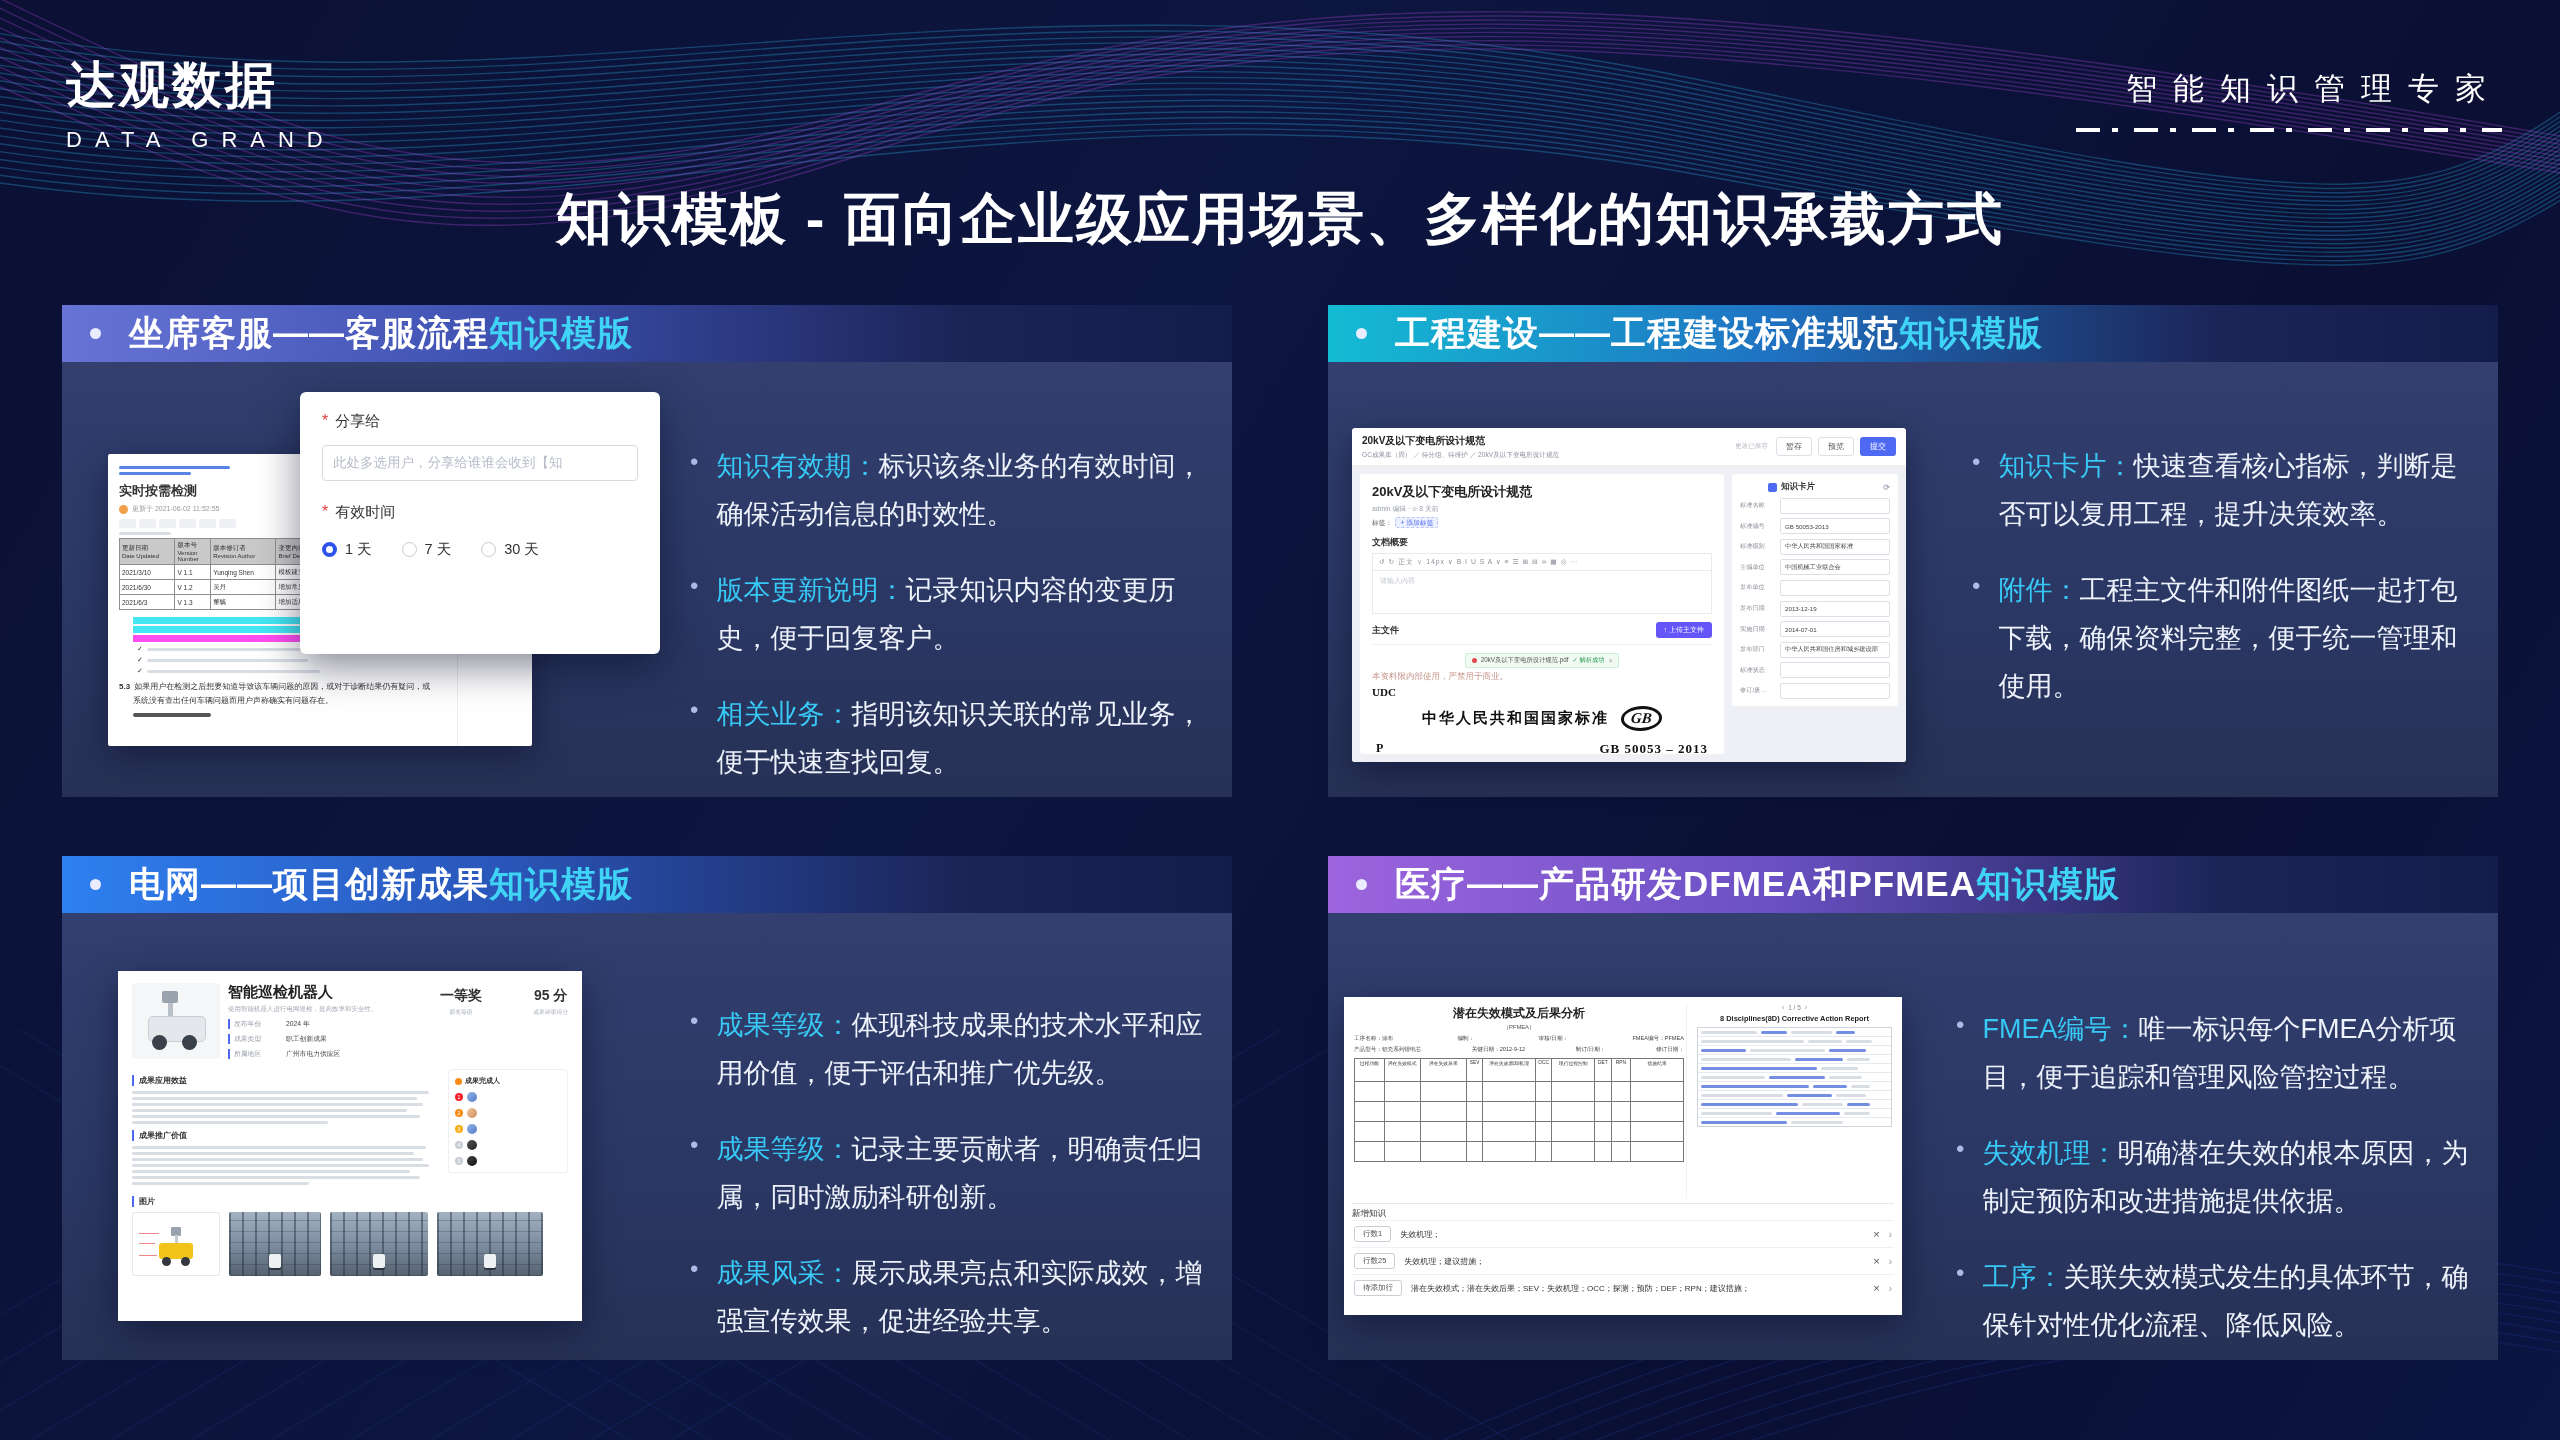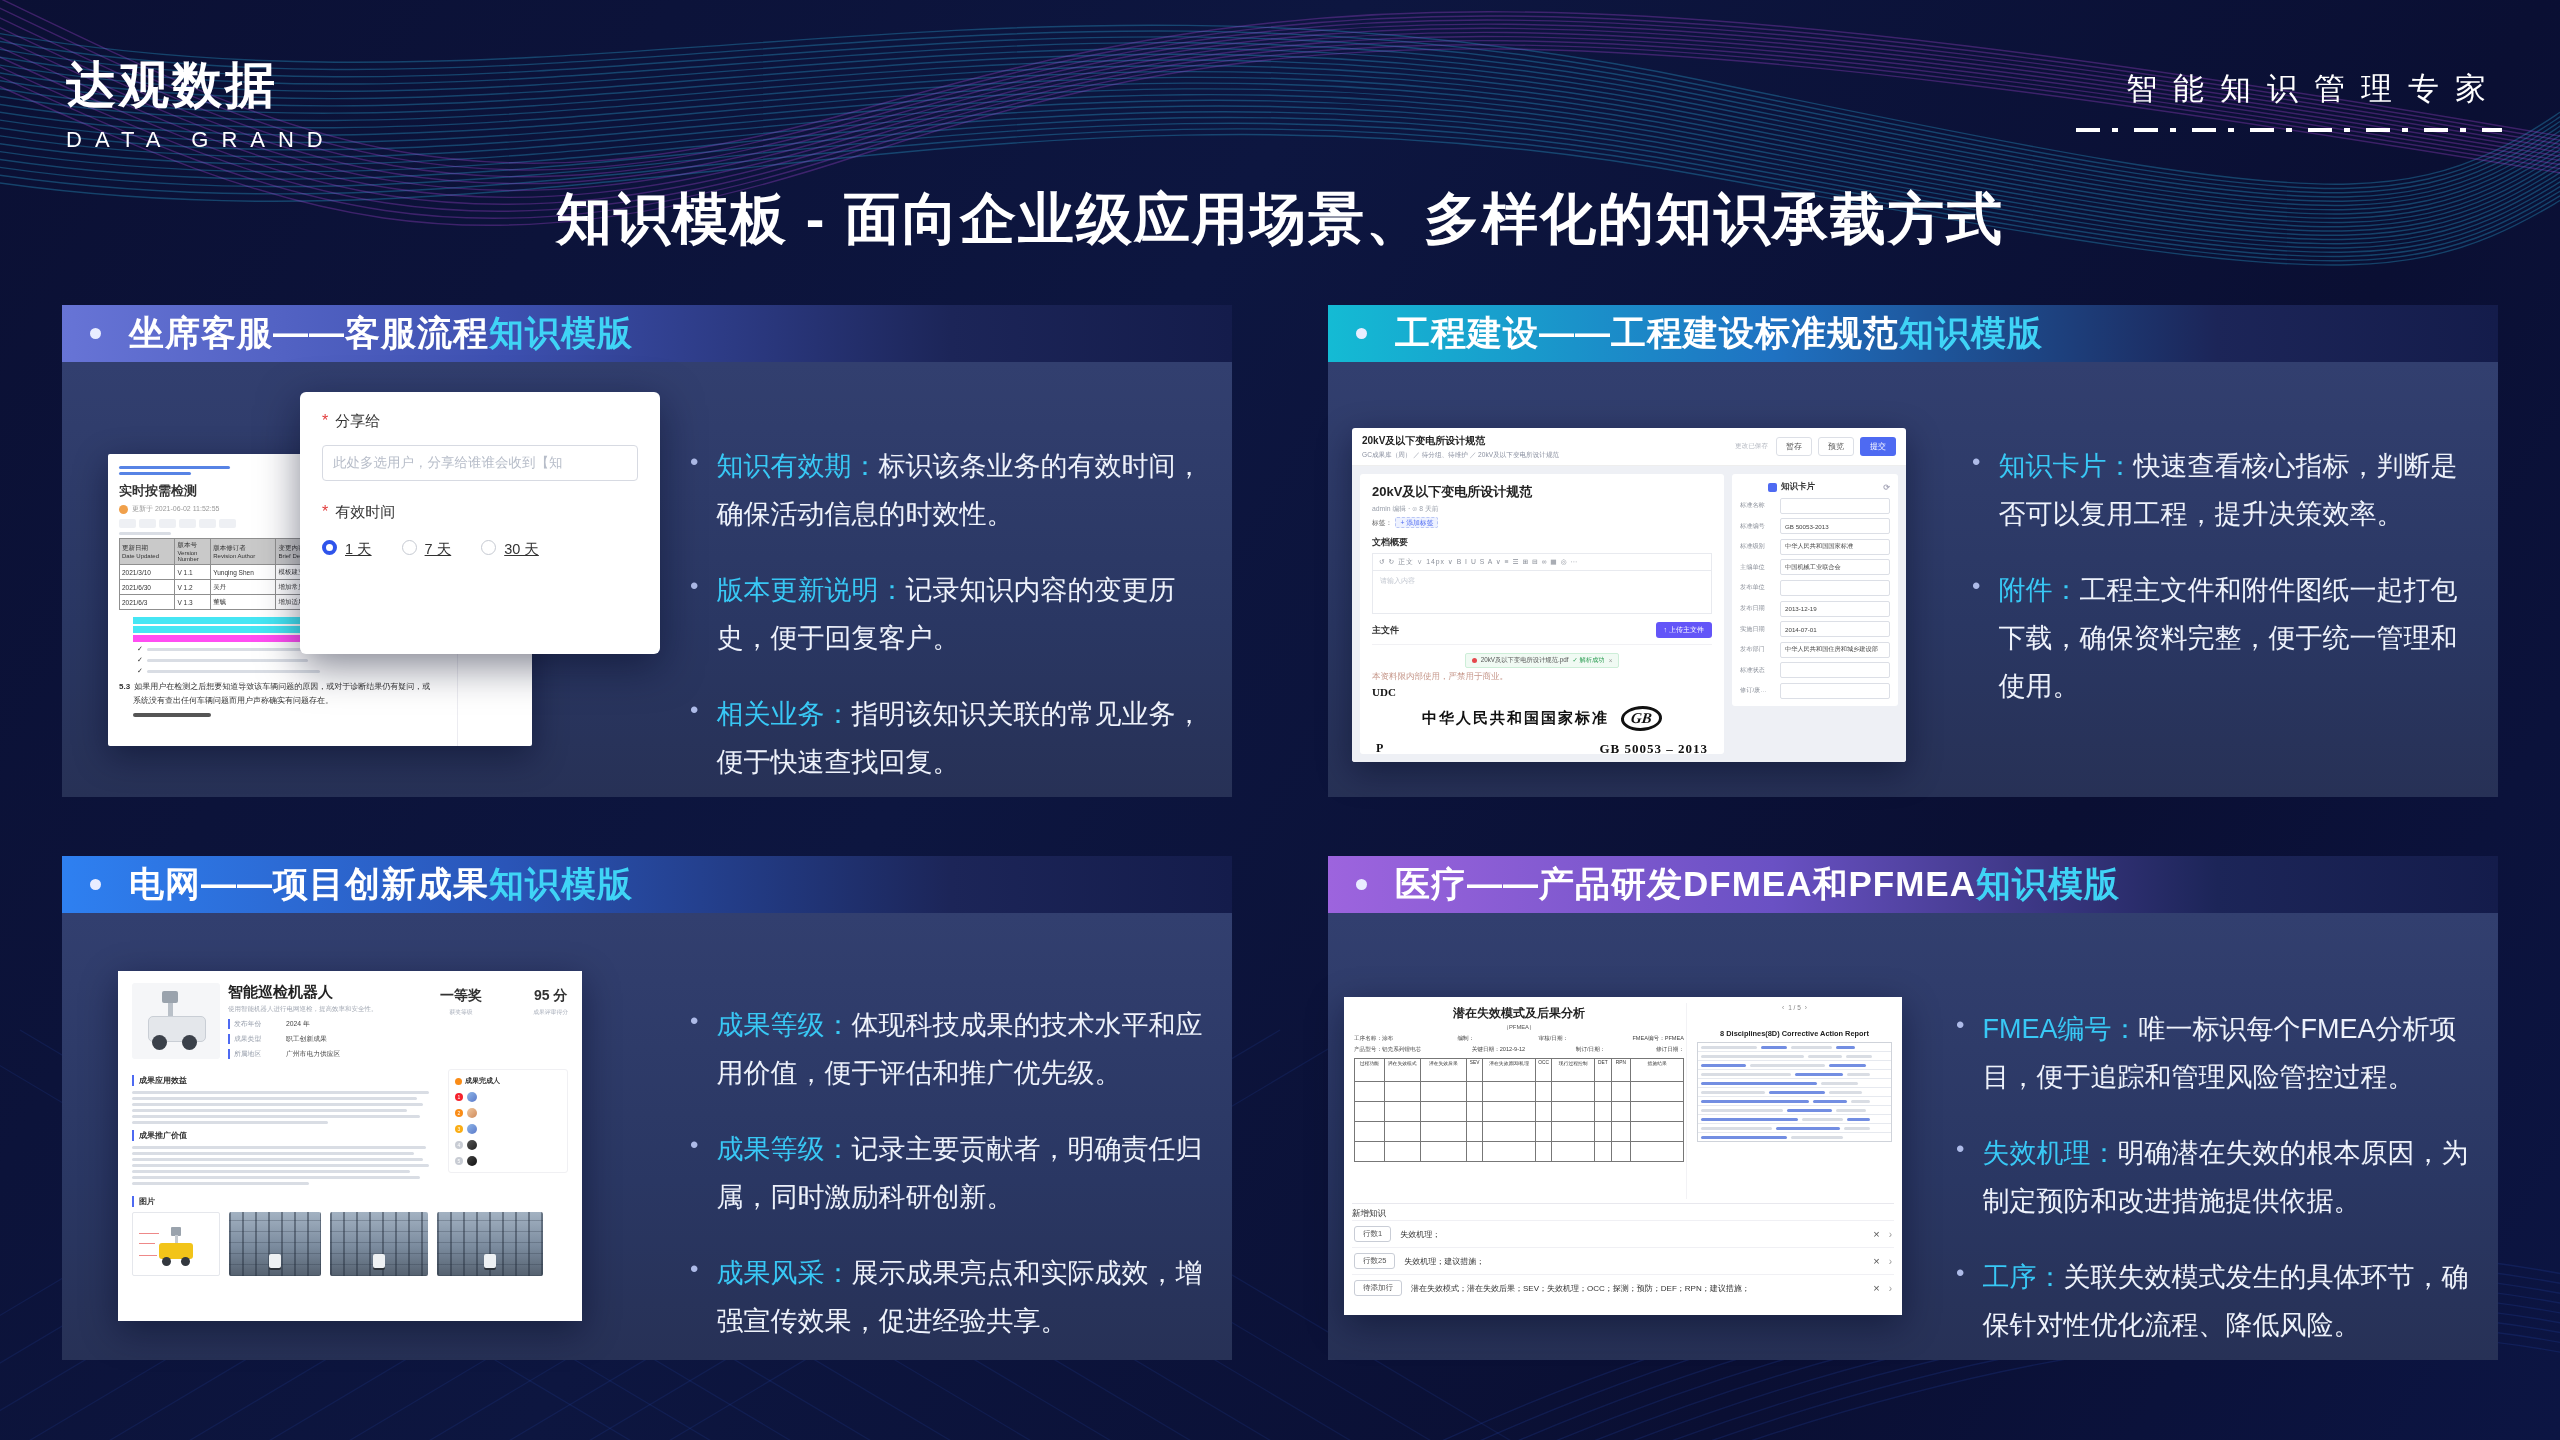--- a/index.html
+++ b/index.html
@@ -71,21 +71,21 @@
   .s1-clause{font-size:8px;color:#333;margin-top:6px;line-height:1.55;}
   .s1-clause b{margin-right:4px;}
   .s1-pop{position:absolute;left:238px;top:30px;width:316px;height:222px;background:#fff;border-radius:6px;padding:20px 22px;z-index:3;
     box-shadow:0 12px 40px rgba(6,10,35,.5);}
   .pop-label{font-size:15px;color:#333;}
   .req{color:#e23b3b;margin-right:7px;}
   .pop-input{margin-top:14px;height:34px;border:1px solid #d7dae2;border-radius:4px;display:flex;align-items:center;
     padding:0 10px;font-size:13.5px;color:#b7bdc9;overflow:hidden;white-space:nowrap;}
   .pop-gap{margin-top:22px;}
   .radios{display:flex;gap:30px;margin-top:18px;align-items:center;font-size:14.5px;color:#333;}
-  .radios .opt{display:flex;align-items:flex-start;text-decoration:underline;}
+  .radios .opt{display:flex;align-items:center;}
   .radio{width:15px;height:15px;border-radius:50%;border:1.5px solid #c6cad2;margin-right:8px;box-sizing:border-box;flex:none;}
   .radio.sel{border:4.5px solid #2f54eb;}
 
   
   .s2{position:absolute;left:24px;top:66px;width:554px;height:334px;background:#fff;border-radius:3px;overflow:hidden;}
   .s2-top{height:38px;display:flex;justify-content:space-between;align-items:center;padding:0 10px;border-bottom:1px solid #eee;box-sizing:border-box;}
   .s2-wtitle{font-size:10px;font-weight:bold;color:#222;}
   .s2-bc{font-size:6.6px;color:#8a90a0;margin-top:3px;}
   .s2-actions{display:flex;align-items:center;gap:6px;}
   .s2-saved{font-size:6.6px;color:#b5b9c2;margin-right:2px;}
@@ -180,21 +180,21 @@
   .s4-ltitle{text-align:center;font-size:12px;font-weight:bold;color:#222;font-family:"Liberation Serif",serif;}
   .s4-lsub{text-align:center;font-size:5.8px;color:#555;margin-top:1px;}
   .s4-meta{display:flex;justify-content:space-between;font-size:5.6px;color:#444;margin-top:3px;}
   .s4-table{width:100%;border-collapse:collapse;table-layout:fixed;margin-top:4px;}
   .s4-table th,.s4-table td{border:1px solid #777;font-weight:normal;font-size:4.8px;color:#333;padding:1px;vertical-align:top;overflow:hidden;}
   .s4-table th{height:20px;text-align:center;}
   .s4-table td{height:17px;}
   .s4-right{flex:1;min-width:0;padding:1px 2px;}
   .s4-pager{font-size:6.5px;color:#888;text-align:center;}
   .s4-pager .pg{margin:0 4px;}
-  .s4-rtitle{font-size:7.4px;font-weight:bold;color:#222;text-align:center;margin-top:18px;}
+  .s4-rtitle{font-size:7.4px;font-weight:bold;color:#222;text-align:center;margin-top:3px;}
   .s4-rtable{margin-top:4px;border:1px solid #cfd3da;}
   .s4-rrow{display:flex;align-items:center;gap:4px;border-bottom:1px solid #e6e9ef;padding:2.5px 3px;}
   .s4-rrow:last-child{border-bottom:none;}
   .bl.navy{background:#4468d8;opacity:.75;}
   .s4-bottom{border-top:1px solid #e8e8ee;margin-top:4px;padding-top:4px;}
   .s4-blabel{font-size:8.5px;color:#333;}
   .s4-row{display:flex;align-items:center;gap:9px;border-top:1px solid #f0f0f4;padding:5px 2px;}
   .s4-row:first-of-type{border-top:none;}
   .chip{border:1px solid #c9cdd6;border-radius:3px;font-size:7.5px;color:#555;padding:2px 8px;white-space:nowrap;flex:none;}
   .s4-rtext{font-size:8px;color:#333;flex:1;white-space:nowrap;overflow:hidden;}

